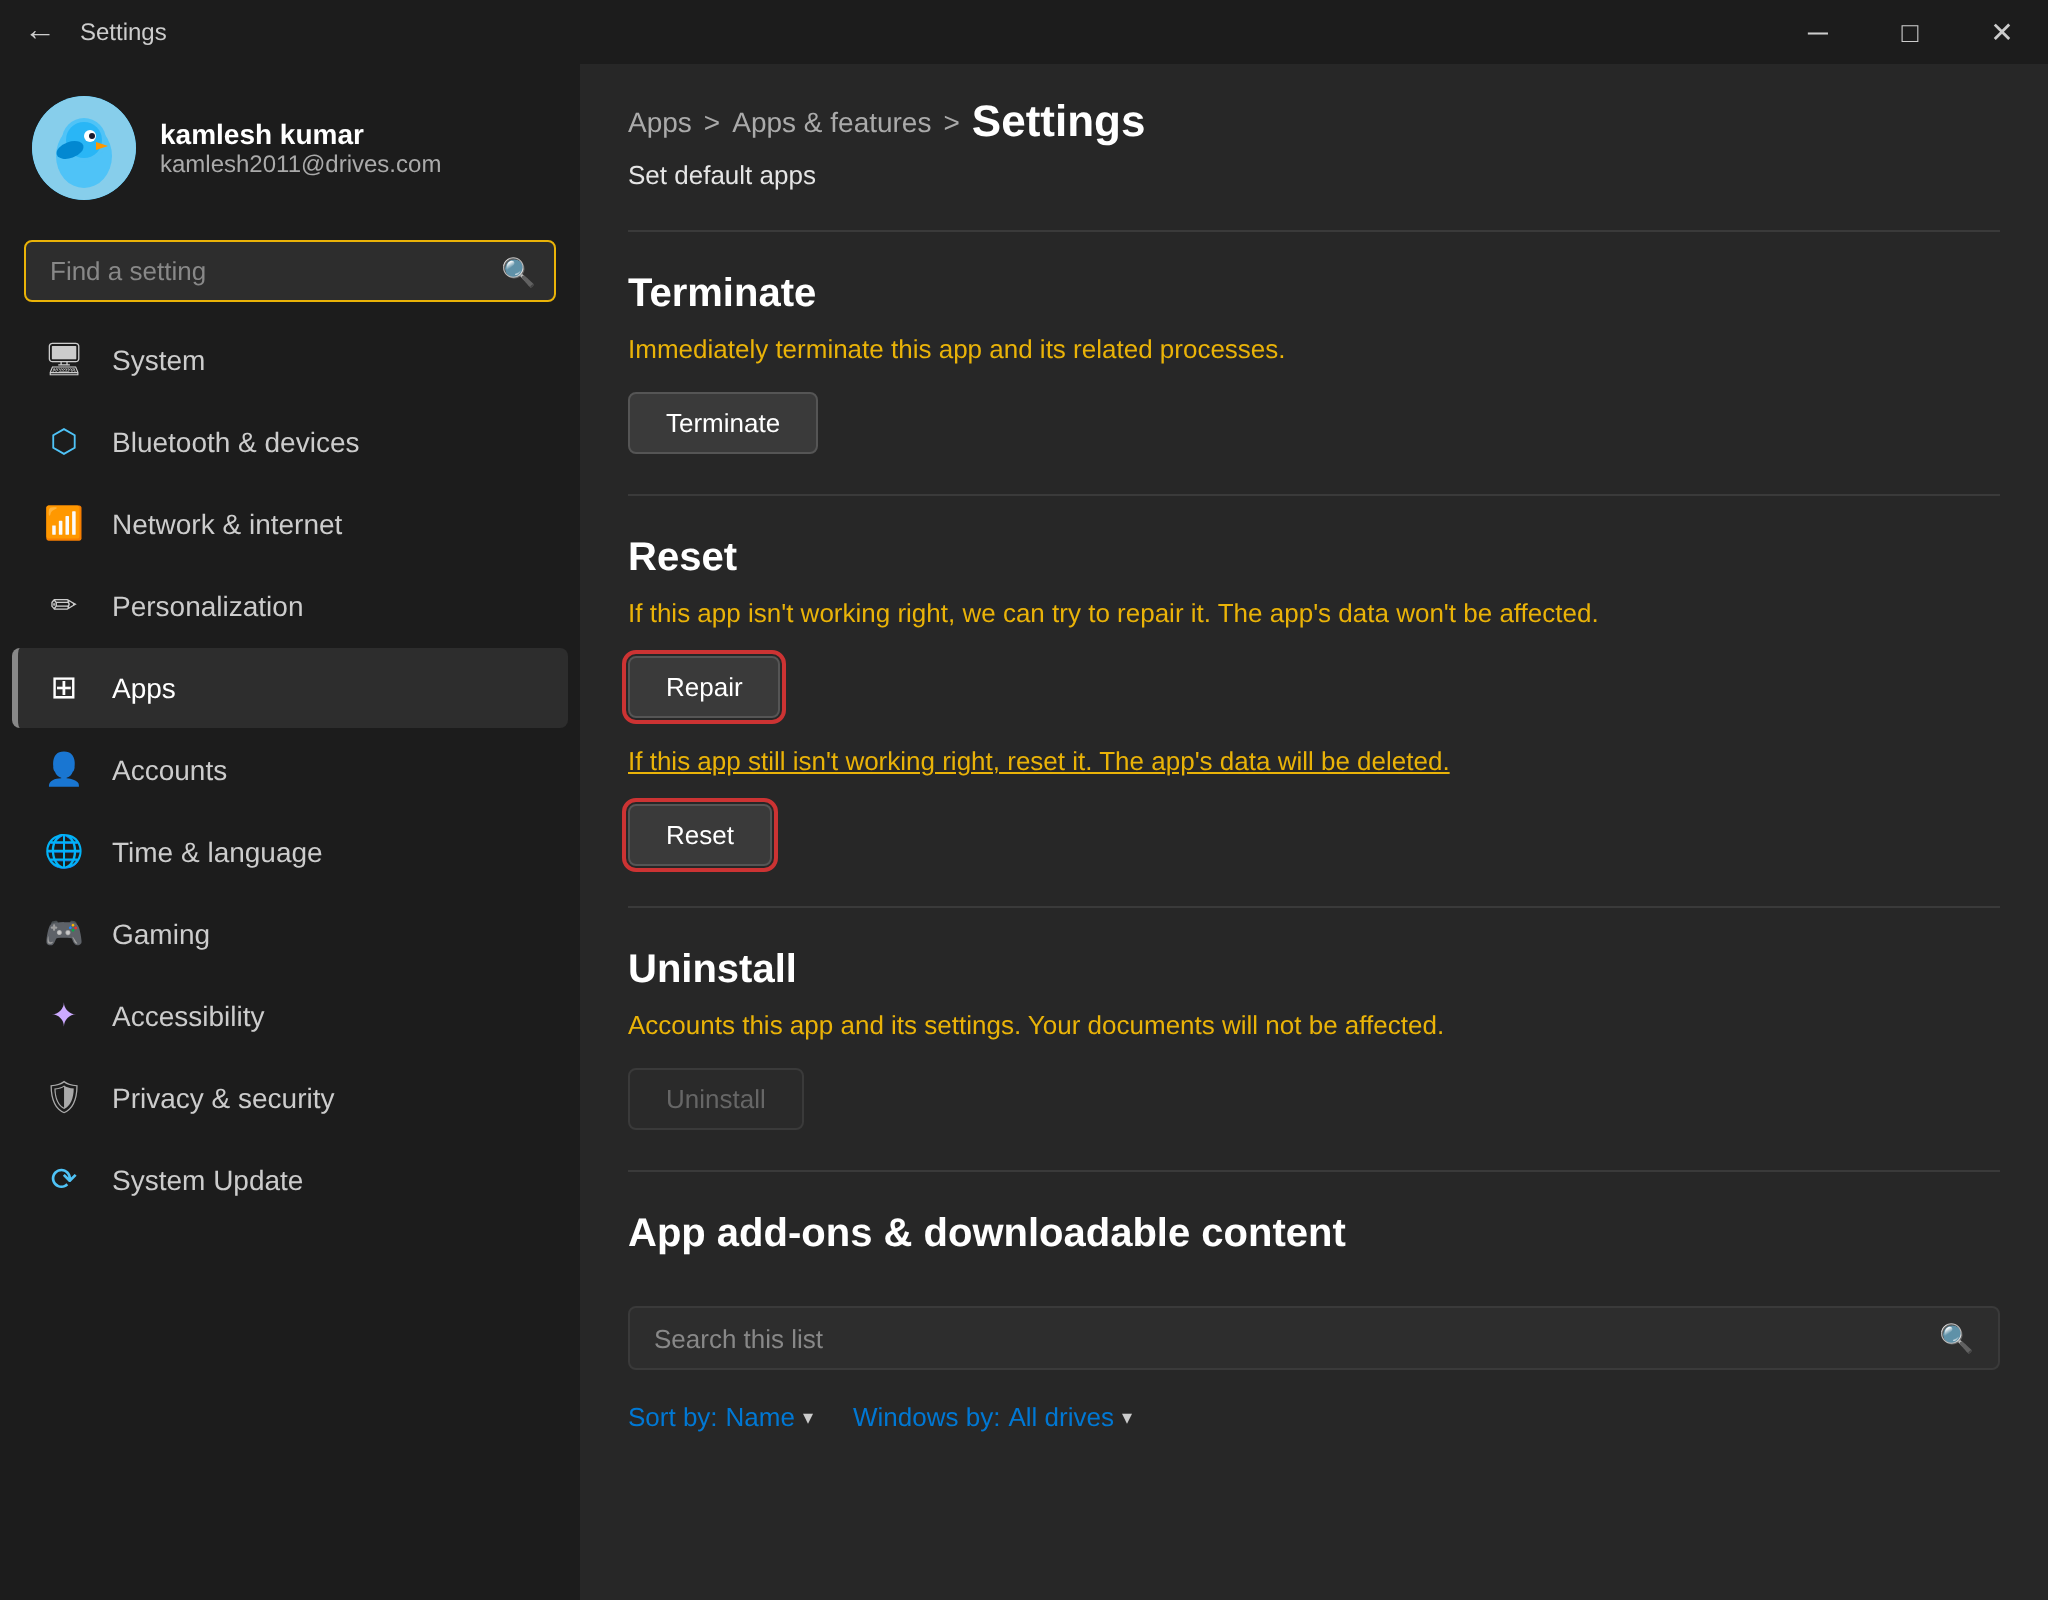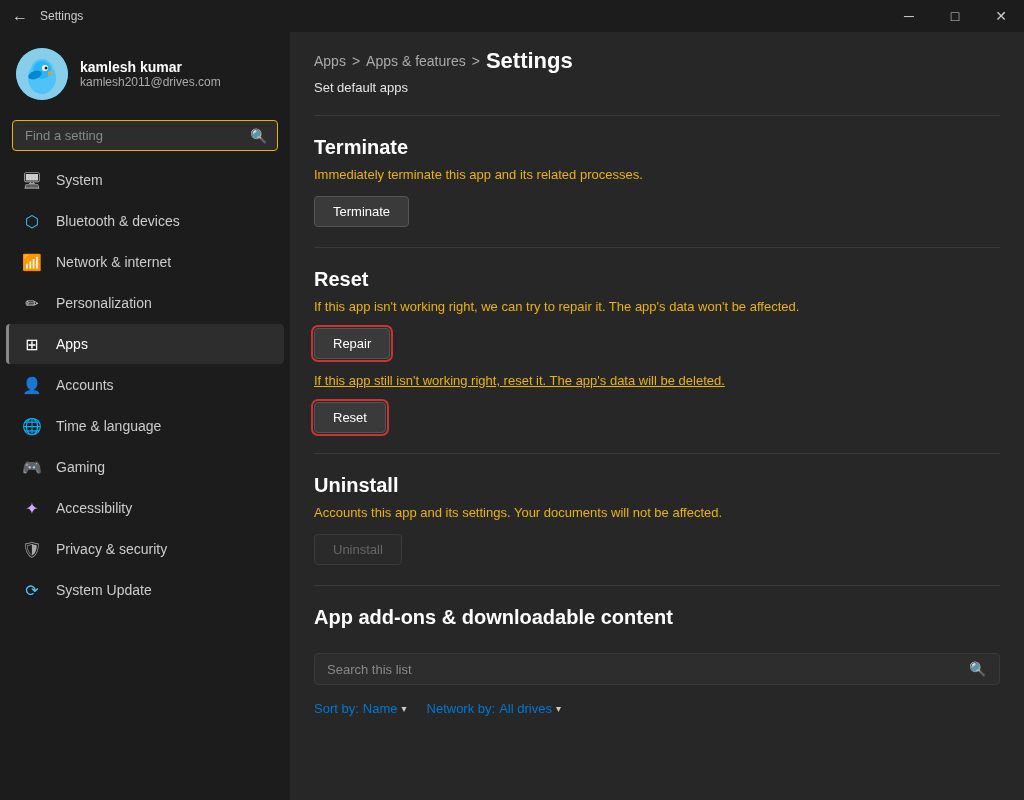--- a/index.html
+++ b/index.html
@@ -408,20 +408,20 @@
       </div>
     </div>
 
     <div class="sort-filter-row">
       <div class="sort-filter-item">
         <span>Sort by:</span>
         <span>Name</span>
         <span class="chevron">▾</span>
       </div>
       <div class="sort-filter-item">
-        <span>Network by:</span>
+        <span>Windows by:</span>
         <span>All drives</span>
         <span class="chevron">▾</span>
       </div>
     </div>
 
   </div>
 </div>
 
 </body></html>

